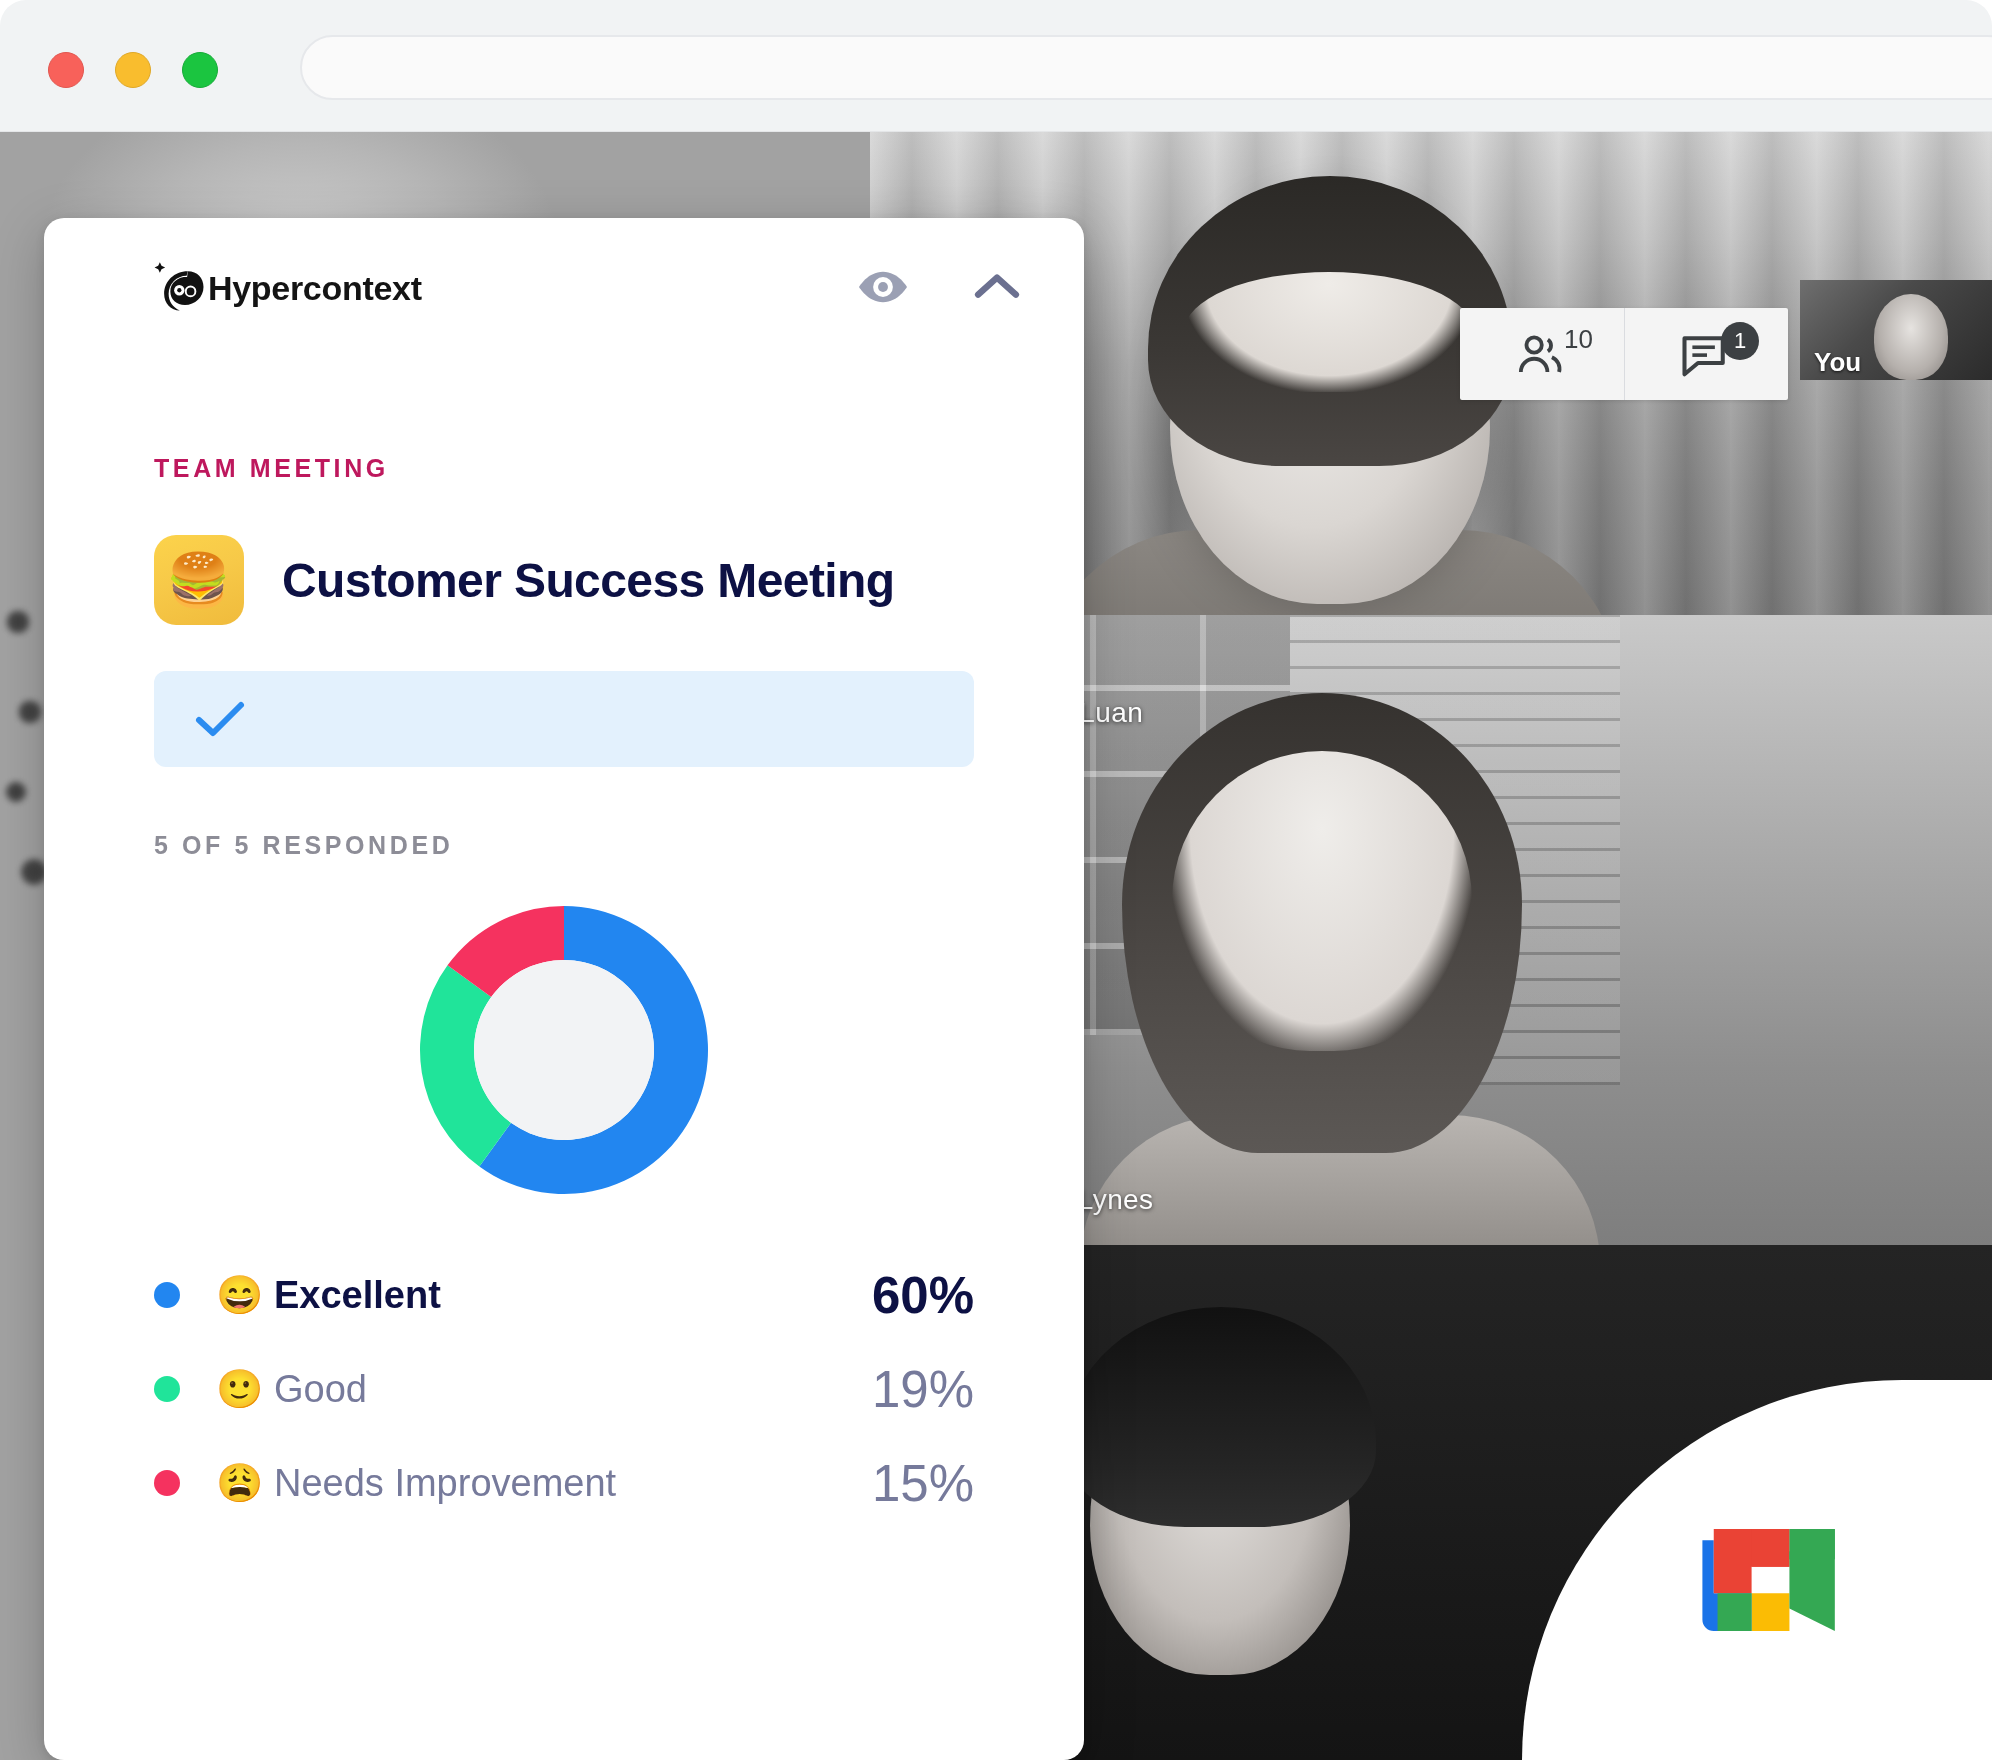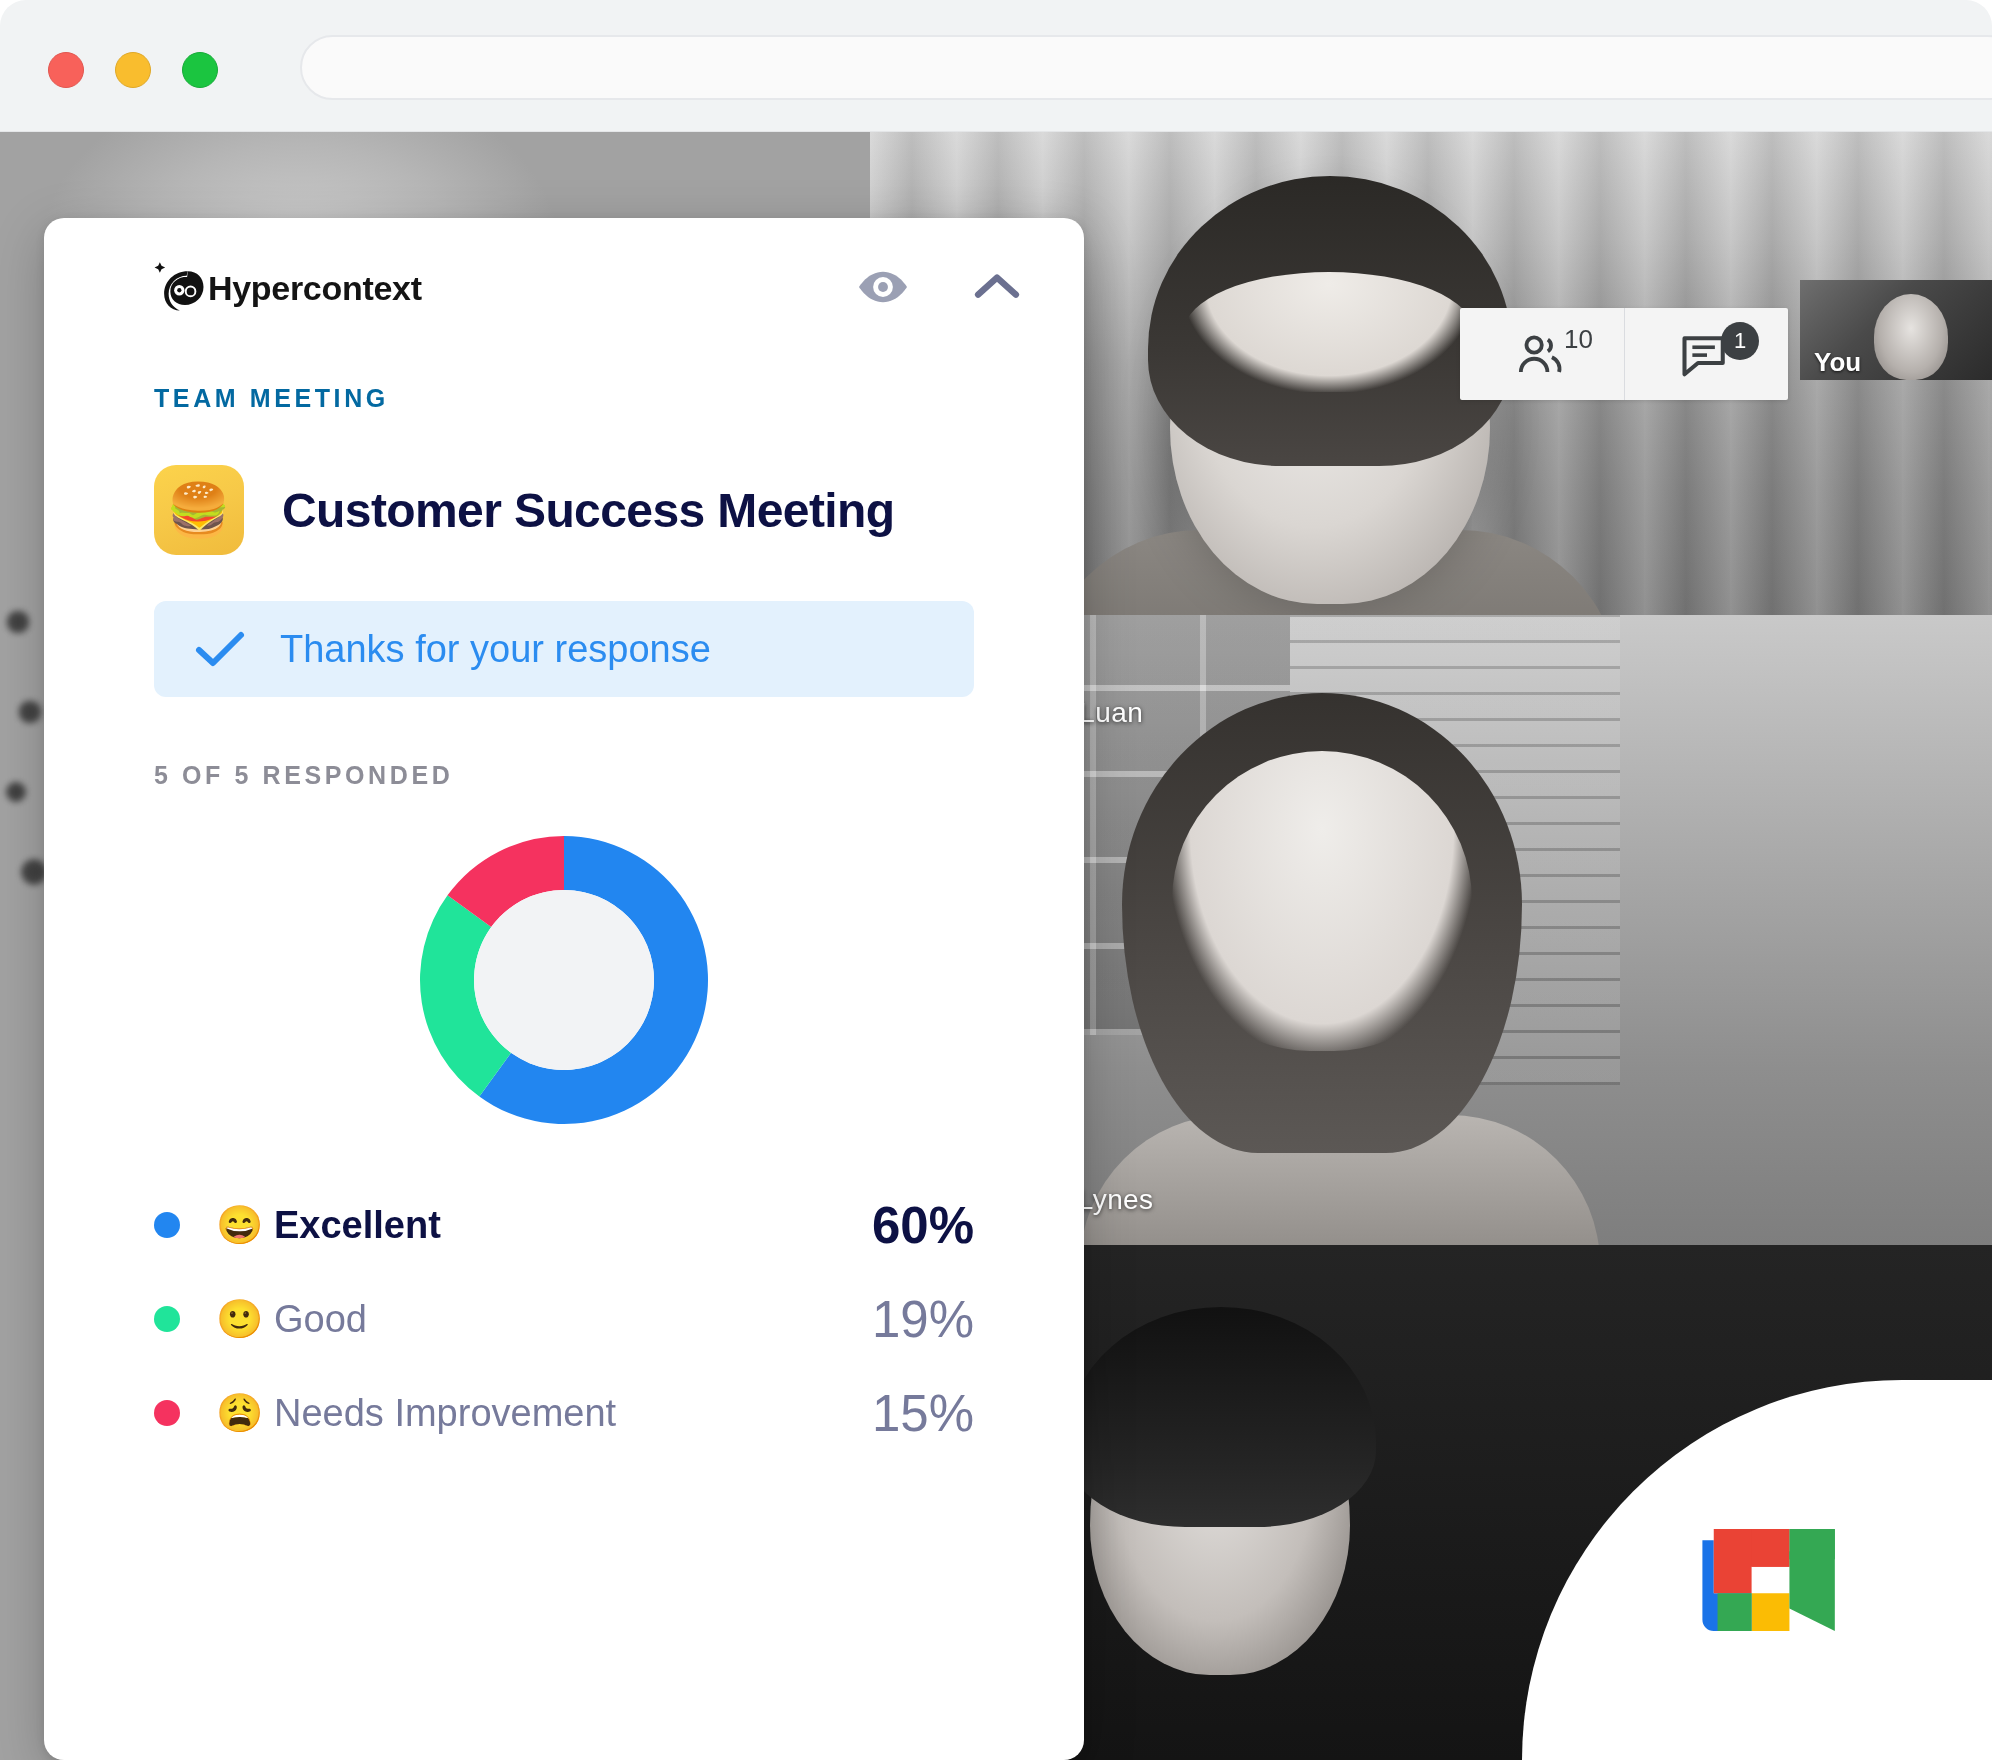--- a/index.html
+++ b/index.html
@@ -296,25 +296,25 @@
   }
   .header-actions {
     position: absolute;
     right: 62px; top: 50px;
     display: flex; align-items: center; gap: 62px;
   }
   .icon-btn { cursor: pointer; display: flex; align-items: center; justify-content: center; }
 
   .section-label {
     padding: 0 110px;
-    margin-top: 26px;
+    margin-top: 96px;
     font-size: 25px;
     font-weight: bold;
     letter-spacing: 3.6px;
-    color: #0369a1;
+    color: #be185d;
   }
 
   .meeting-row {
     display: flex; align-items: center;
     gap: 38px;
     padding: 0 110px;
     margin-top: 52px;
   }
   .meeting-emoji {
     width: 90px; height: 90px;
@@ -504,21 +504,20 @@
 
     <div class="meeting-row">
       <div class="meeting-emoji">🍔</div>
       <div class="meeting-title">Customer Success Meeting</div>
     </div>
 
     <div class="thanks-banner">
       <svg class="thanks-check" width="52" height="40" viewBox="0 0 26 20">
         <path d="M2.5 10.5 L9.5 17 L23.5 3" fill="none" stroke="#2b8cf0" stroke-width="3" stroke-linecap="round" stroke-linejoin="round"></path>
       </svg>
-      <div class="thanks-text">Thanks for your response</div>
     </div>
 
     <div class="responded-label">5 OF 5 RESPONDED</div>
 
     <div class="chart-wrap">
       <svg id="donut" width="300" height="300" viewBox="0 0 100 100">
           <path d="M 50 2 A 48 48 0 1 1 21.786307889961293 88.83281572999748 L 32.366442431225806 74.27050983124843 A 30 30 0 1 0 50 20 Z" fill="#2286f0"></path>
           <path d="M 21.786307889961293 88.83281572999748 A 48 48 0 0 1 11.167184270002515 21.786307889961293 L 25.729490168751575 32.366442431225806 A 30 30 0 0 0 32.366442431225806 74.27050983124843 Z" fill="#20e49a"></path>
           <path d="M 11.167184270002515 21.786307889961293 A 48 48 0 0 1 49.99999999999999 2 L 49.99999999999999 20 A 30 30 0 0 0 25.729490168751575 32.366442431225806 Z" fill="#f5325f"></path>
           <circle cx="50" cy="50" r="30" fill="#f2f3f5"></circle>

